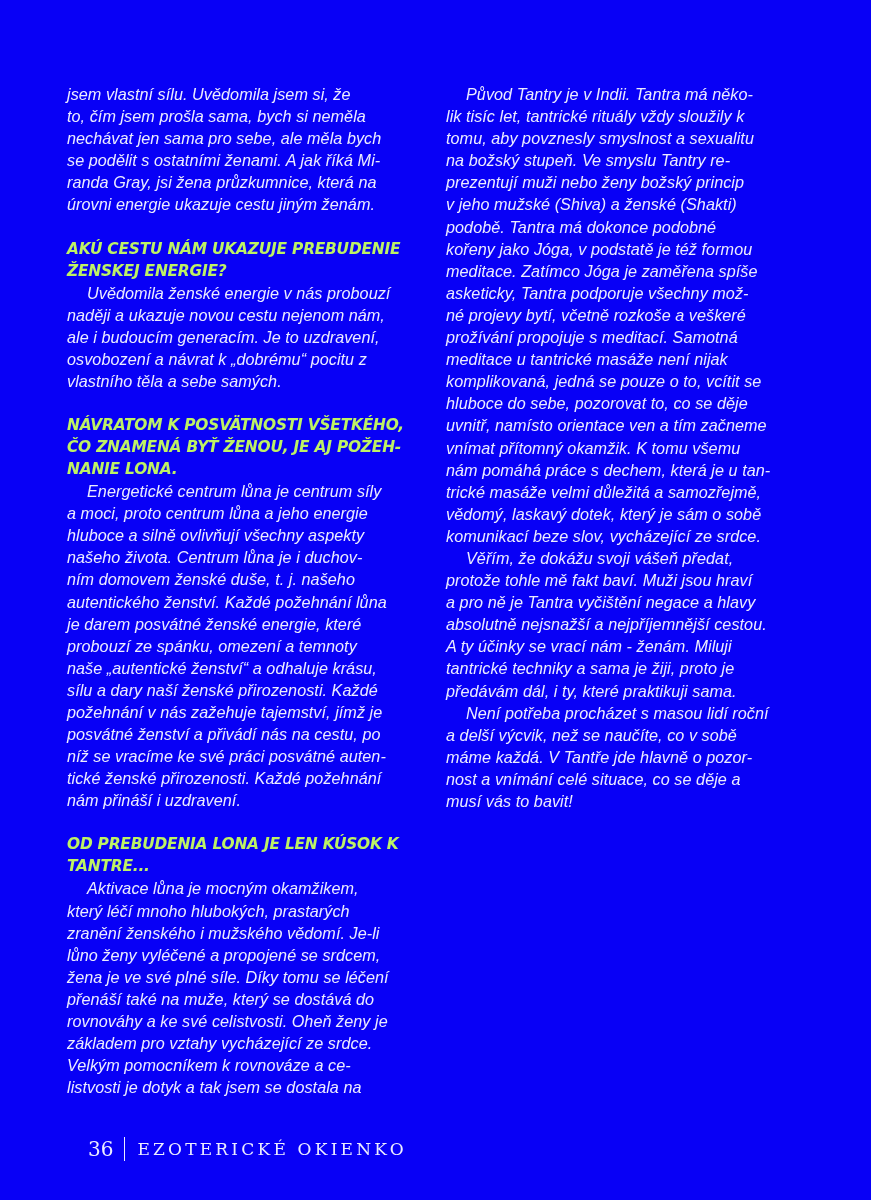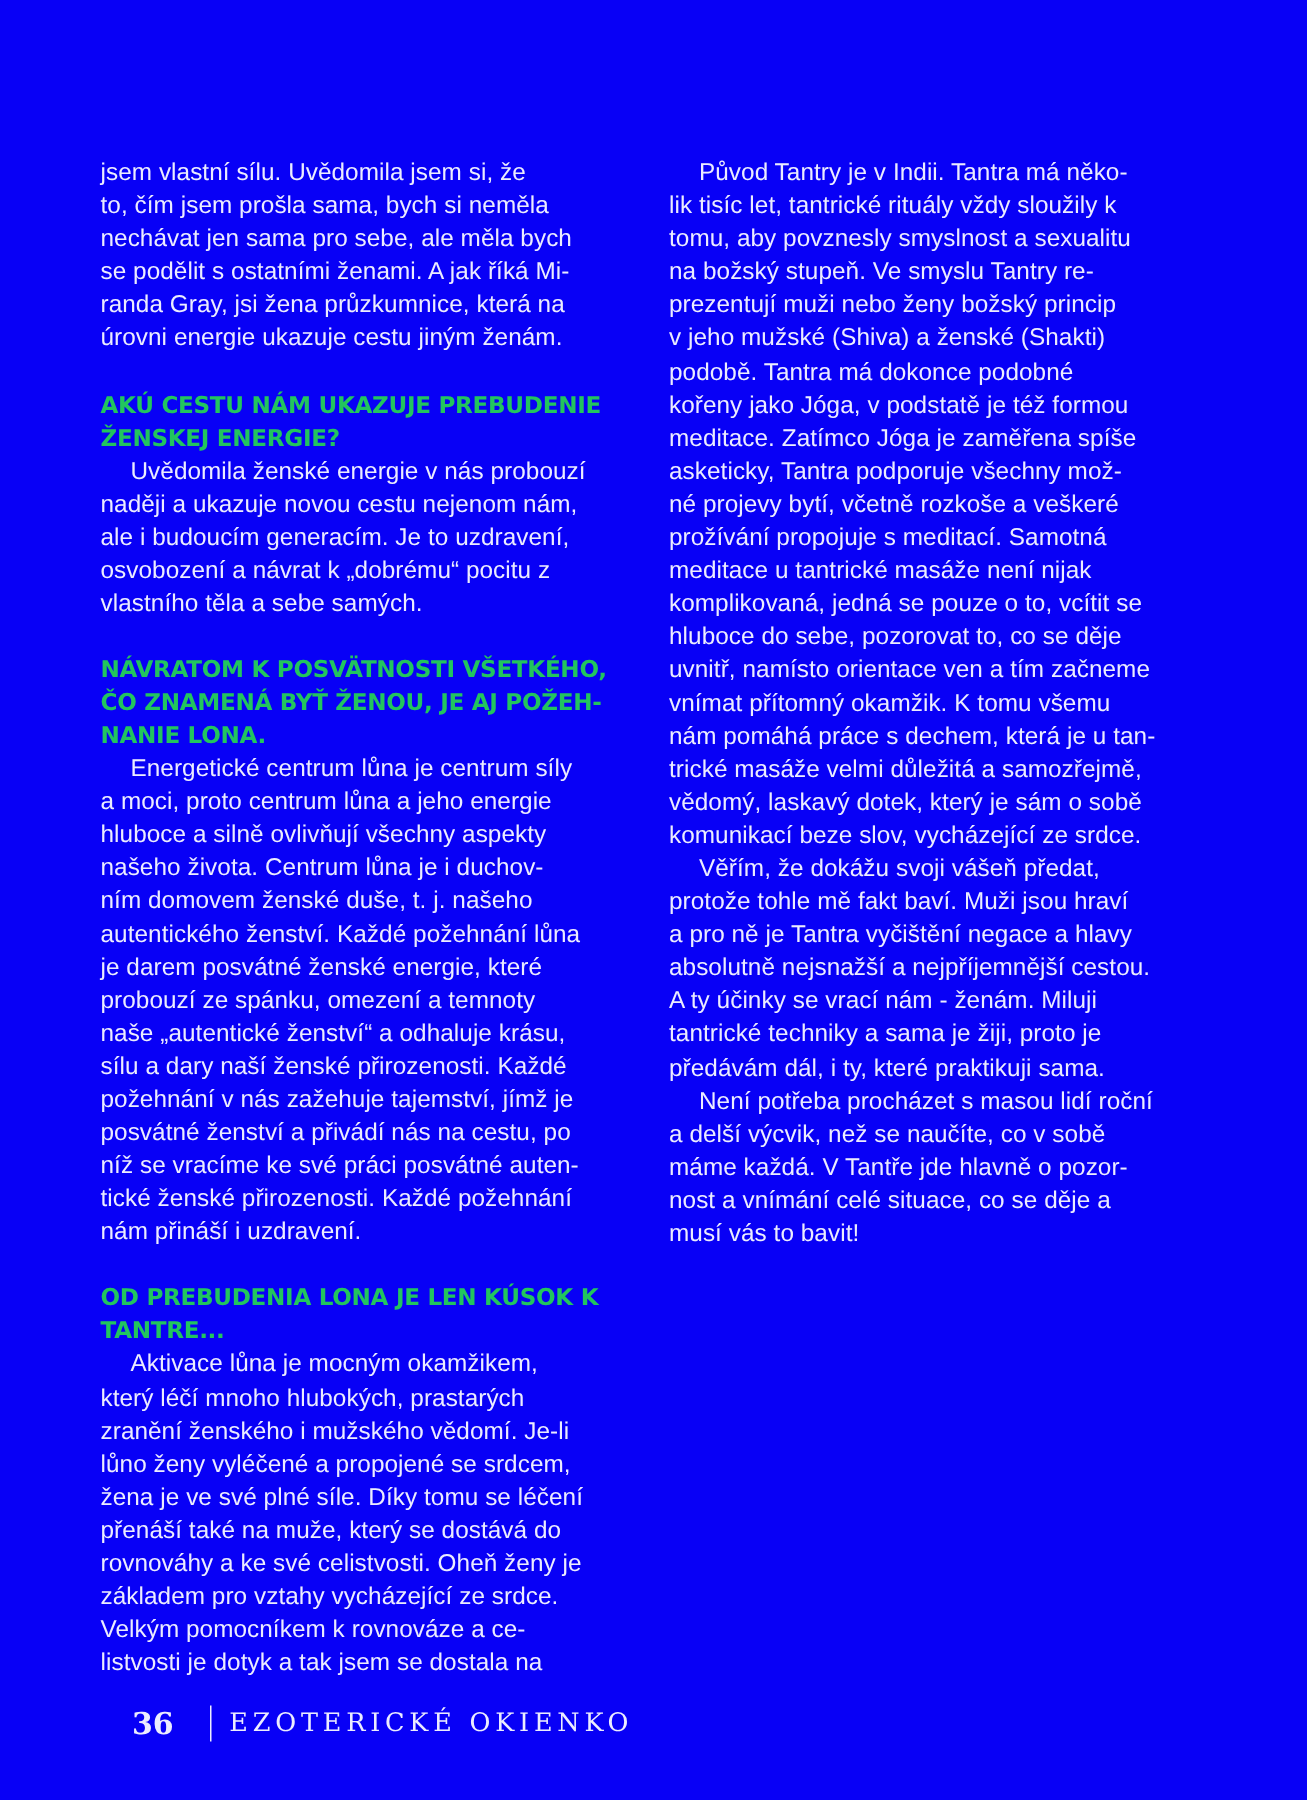--- a/index.html
+++ b/index.html
@@ -10,56 +10,57 @@
       width: 871px;
       height: 1200px;
       background: #0800f6;
       color: #ececff;
       font-family: "Liberation Sans", "DejaVu Sans", sans-serif;
       position: relative;
       overflow: hidden;
     }
     .col {
       position: absolute;
-      top: 104px;
+      top: 83px;
+      font-style: italic;
     }
     .col-left { left: 67px; width: 352px; }
     .col-right { left: 446px; width: 366px; }
     .col p {
       margin: 0;
       font-size: 16.2px;
       line-height: 22.1px;
       white-space: pre-line;
       letter-spacing: 0.05px;
     }
     .col p.indent .first { display: inline-block; width: 20px; }
     .col h2 {
       margin: 22px 0 0 0;
       font-size: 15.4px;
       line-height: 22px;
       font-weight: 900;
       text-transform: uppercase;
       letter-spacing: -0.2px;
-      color: #22c55e;
+      color: #bef264;
       white-space: pre-line;
       font-family: "DejaVu Sans", sans-serif;
     }
     .footer {
       position: absolute;
       left: 88px;
       top: 1137px;
       display: flex;
       align-items: center;
       font-family: "DejaVu Serif", "Liberation Serif", serif;
       color: #ececff;
     }
     .footer .page-num {
       font-size: 20px;
-      font-weight: bold;
-      margin-right: 24px;
+      font-weight: normal;
+      margin-right: 11px;
     }
     .footer .sep {
       width: 1px;
       height: 24px;
       background: #ececff;
       margin-right: 12px;
     }
     .footer .mag-name {
       font-size: 17px;
       letter-spacing: 3.2px;

